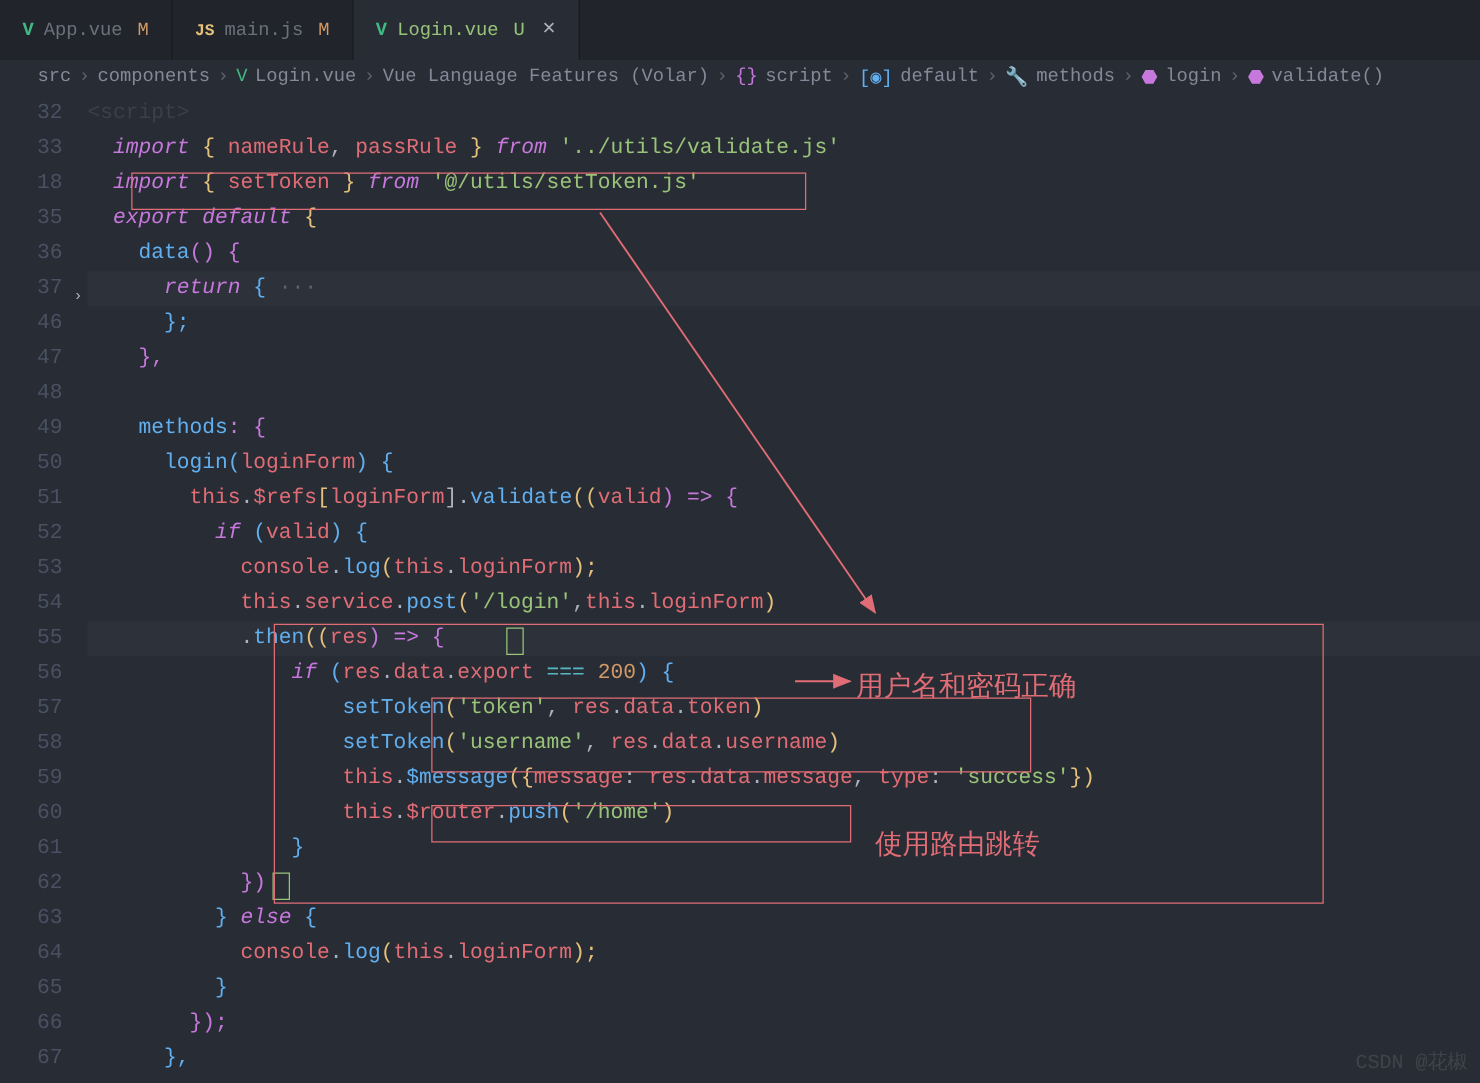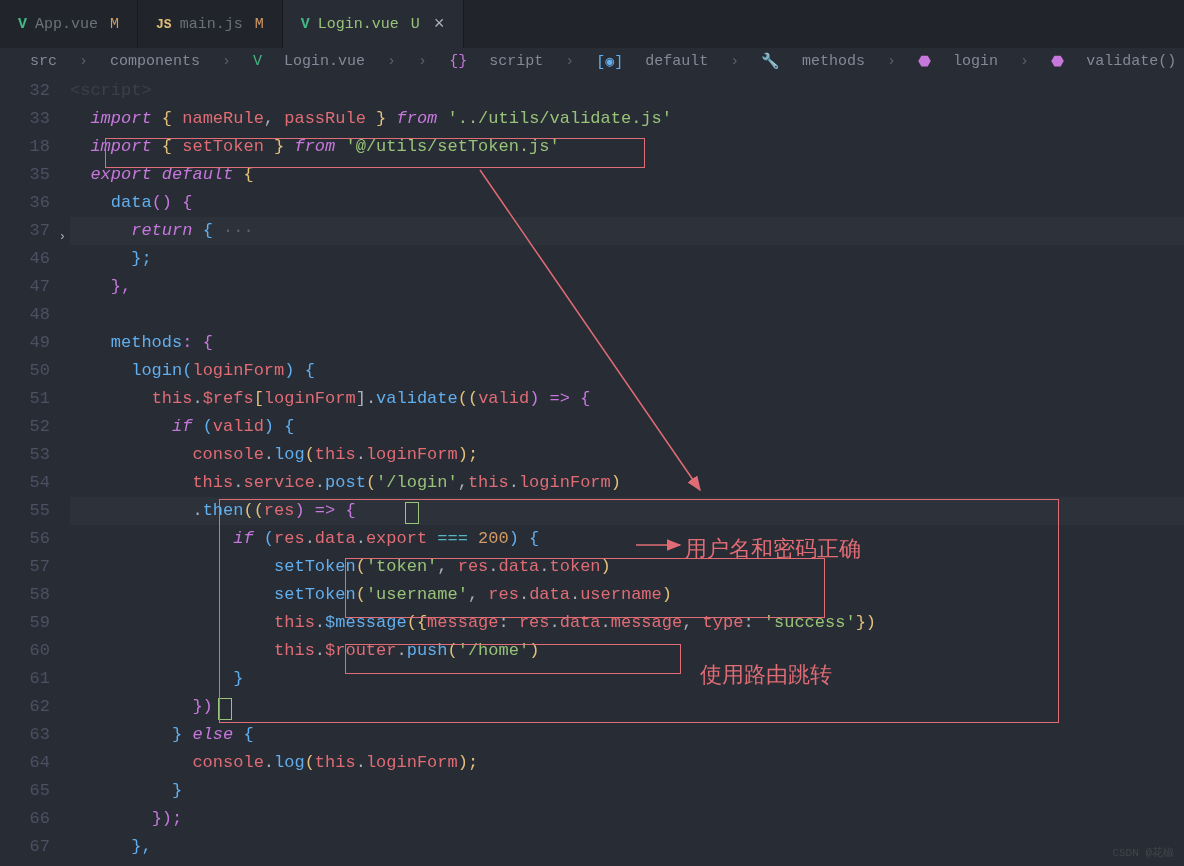--- a/index.html
+++ b/index.html
@@ -39,21 +39,21 @@
 .tab .mod-M { color: #d19a66; margin-left: 4px;}
 .tab .mod-U { color: #98c379; margin-left: 4px;}
 .tab .close { color: #abb2bf; margin-left: 6px; font-size: 18px;}
 .tab.active .name { color: #98c379; }
 .breadcrumb {
   display: flex;
   align-items: center;
   font-size: 15px;
   color: #828997;
   padding: 4px 14px 6px 30px;
-  gap: 22px;
+  gap: 6px;
   white-space: nowrap;
   overflow: hidden;
 }
 .breadcrumb .sep { color: #5c6370; }
 .breadcrumb .vue-ic { color: #41b883; }
 .breadcrumb .purple-ic { color: #c678dd; }
 .breadcrumb .blue-ic { color: #61afef; }
 .breadcrumb .wrench-ic { color: #abb2bf; }
 .editor {
   display: flex;
@@ -106,21 +106,21 @@
 }
 #arrow-svg {
   position: absolute;
   pointer-events: none;
   left: 0; top: 0;
 }
 .watermark {
   position: absolute;
   right: 10px;
   bottom: 6px;
-  font-size: 11px;
+  font-size: 16px;
   color: rgba(200,200,200,0.15);
 }
 </style>
 </head>
 <body>
 
 <div class="tabs">
   <div class="tab">
     <span class="vue-icon">V</span>
     <span>App.vue</span>
@@ -140,20 +140,21 @@
 </div>
 
 <div class="breadcrumb">
   <span>src</span>
   <span class="sep">›</span>
   <span>components</span>
   <span class="sep">›</span>
   <span class="vue-ic">V</span>
   <span>Login.vue</span>
   <span class="sep">›</span>
+  <span>Vue Language Features (Volar)</span>
   <span class="sep">›</span>
   <span class="purple-ic">{}</span>
   <span>script</span>
   <span class="sep">›</span>
   <span class="blue-ic">[◉]</span>
   <span>default</span>
   <span class="sep">›</span>
   <span class="wrench-ic">🔧</span>
   <span>methods</span>
   <span class="sep">›</span>

